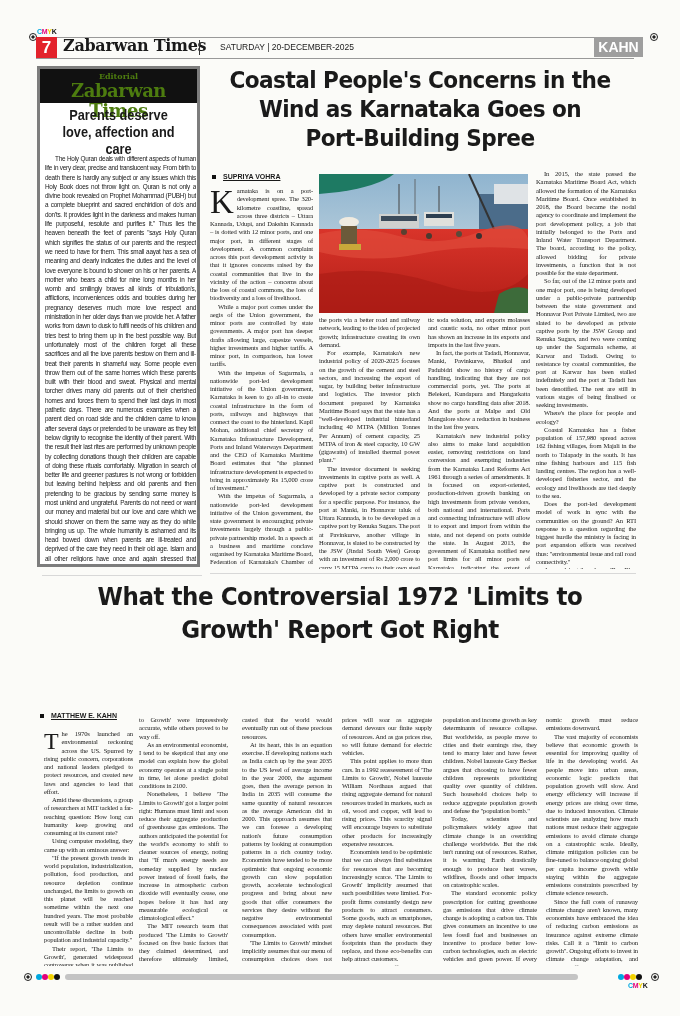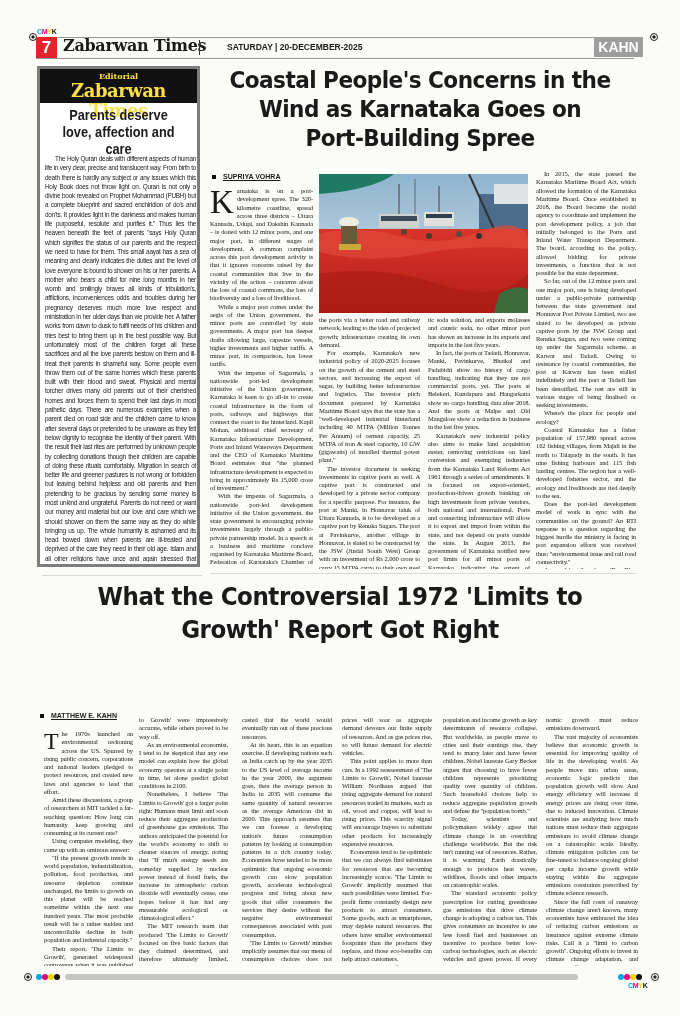--- a/index.html
+++ b/index.html
@@ -6,25 +6,25 @@
   body { width:680px; height:1016px; background:#fbfbf8; position:relative; overflow:hidden; font-family:"Liberation Serif", serif; color:#1a1a1a; }
   .abs { position:absolute; }
   .reg { width:8px; height:8px; border-radius:50%; border:1px solid #222; box-sizing:border-box; background:radial-gradient(circle,#222 35%,transparent 40%); }
   .cmyk { font-family:"Liberation Sans", sans-serif; font-weight:bold; font-size:7px; letter-spacing:-0.3px; }
   .cmyk .c{color:#00a8e0}.cmyk .m{color:#e2007a}.cmyk .y{color:#f2d200}.cmyk .k{color:#111}
   
   .hdr { left:36px; top:37px; width:598px; height:20px; border-top:1px solid #999; border-bottom:1px solid #999; }
   .page-num { left:36px; top:37px; width:21px; height:21px; background:#e3222b; color:#fff; font-family:"Liberation Sans",sans-serif; font-weight:bold; font-size:17px; text-align:center; line-height:21px; }
   .masthead { left:63px; top:36px; font-family:"DejaVu Serif",serif; font-weight:bold; font-size:16px; letter-spacing:-0.3px; }
   .hdr-sep { left:199px; top:40px; width:1px; height:15px; background:#333; }
-  .dateline { left:211px; top:42px; font-family:"Liberation Sans",sans-serif; font-weight:bold; font-size:8.5px;padding-left:16px; }
+  .dateline { left:204px; top:42px; font-family:"Liberation Sans",sans-serif; font-weight:normal; font-size:8.5px;padding-left:16px; }
   .edit { left:594px; top:37px; width:49px; height:20px; background:#9e9e9e; color:#fff; font-family:"Liberation Sans",sans-serif; font-weight:bold; font-size:14px; text-align:center; line-height:20px; }
   
   .ed-box { left:37px; top:66px; width:163px; height:501px; border:3px solid #7d7d7d; box-sizing:border-box; background:#fff; }
-  .ed-head { left:40px; top:69px; width:157px; height:34px; background:#111; color:#fde047; text-align:center; }
+  .ed-head { left:40px; top:69px; width:157px; height:34px; background:#111; color:#4d7c0f; text-align:center; }
   .ed-kicker { font-family:"DejaVu Serif",serif; font-weight:bold; font-size:8px; line-height:10px; margin-top:2px; }
   .ed-brand { font-family:"DejaVu Serif",serif; font-weight:bold; font-size:18px; line-height:20px; letter-spacing:-0.5px; }
   .ed-title { left:42px; top:106px; width:153px; text-align:center; font-family:"Liberation Sans",sans-serif; font-weight:bold; font-size:15px; line-height:17px; transform:scaleX(0.85); }
   .ed-text { left:45px; top:154px; width:151px; height:408px; overflow:hidden; font-family:"Liberation Sans",sans-serif; font-size:6.4px; line-height:9.3px; text-align:justify; letter-spacing:-0.25px; }
   .ed-text p { margin:0; text-indent:10px; }
   
   .main-title { left:210px; top:66px; width:420px; text-align:center; font-family:"DejaVu Sans",sans-serif; font-weight:bold; font-size:23.5px; line-height:29px; letter-spacing:-0.6px; transform:scaleX(0.92); }
   .byline { left:212px; top:173px; font-family:"Liberation Sans",sans-serif; font-weight:bold; font-size:7px; }
   .byline .sq { display:inline-block; width:4px; height:4px; background:#111; margin-right:7px; vertical-align:middle; }
   .byline span.name { text-decoration:underline; }

